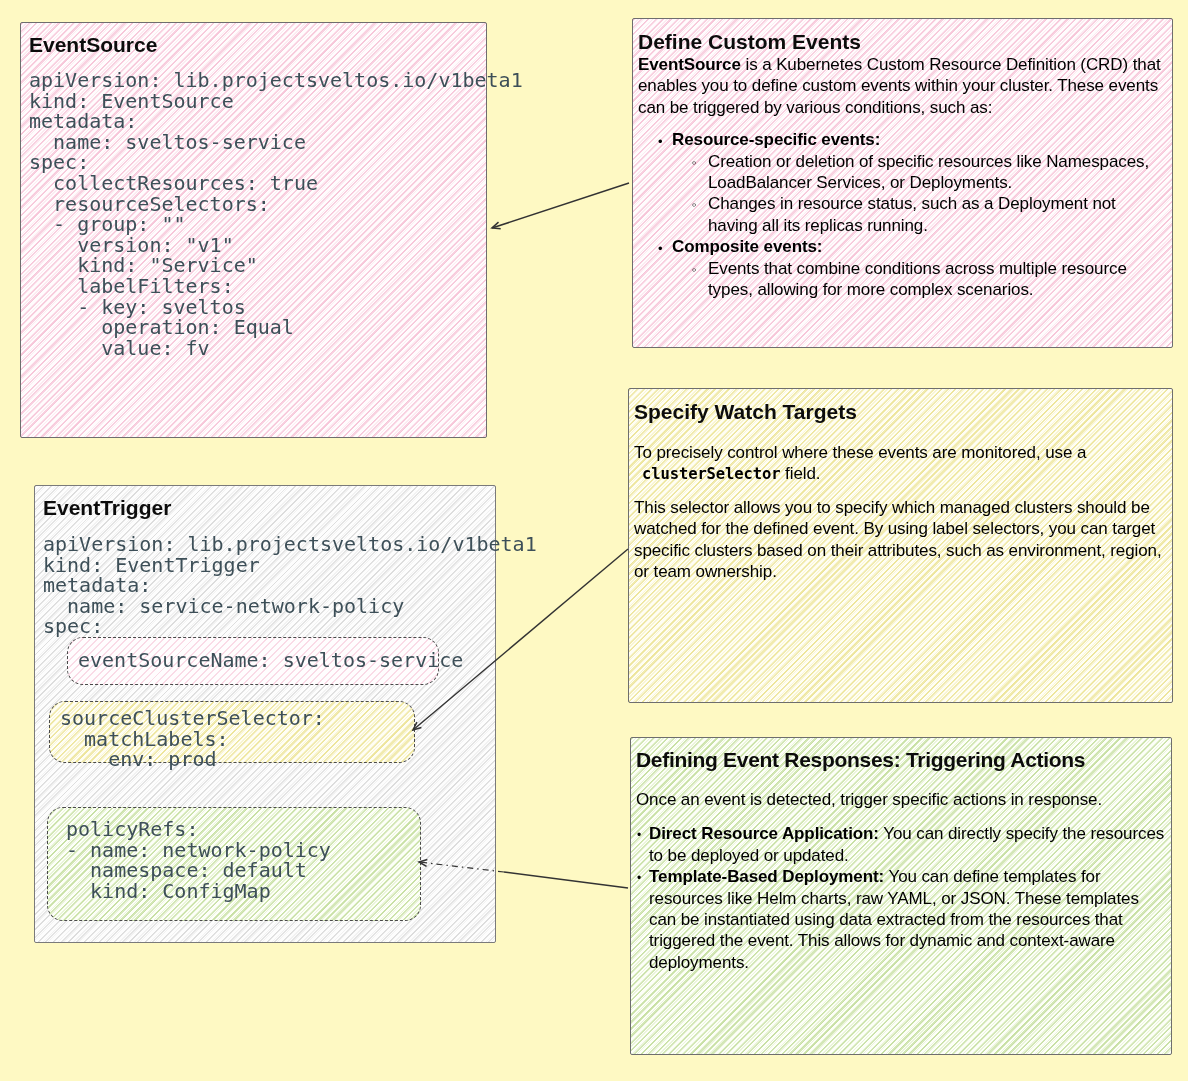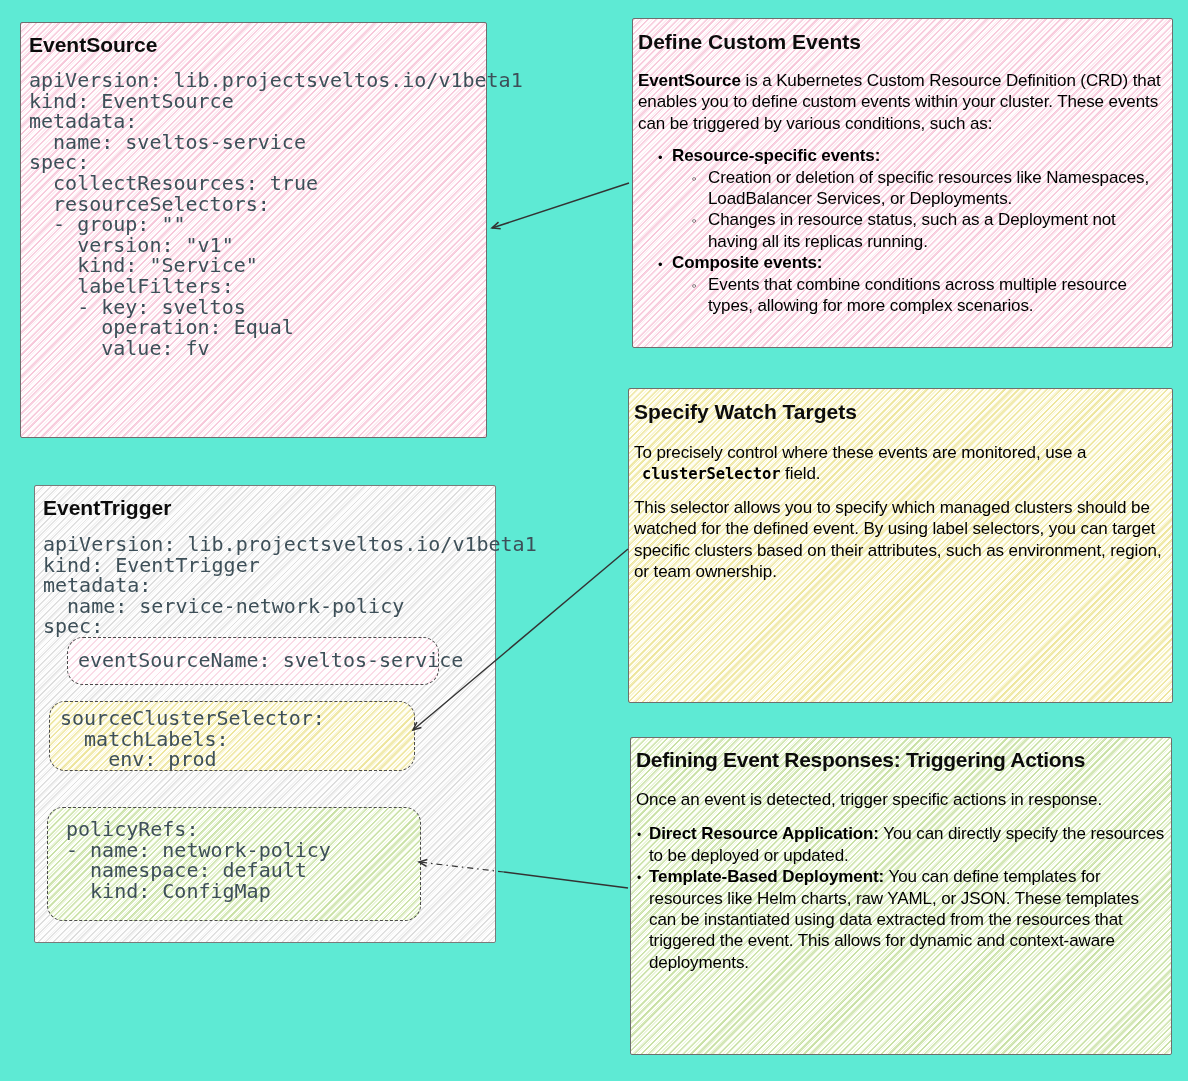--- a/index.html
+++ b/index.html
@@ -1,17 +1,17 @@
 <!DOCTYPE html>
 <html><head>
 <meta charset="utf-8">
 <style>
   html,body{margin:0;padding:0;background:#ffffff;}
   .canvas{
-    position:relative;width:1188px;height:1081px;background:#5eead4;overflow:hidden;
+    position:relative;width:1188px;height:1081px;background:#fef9c3;overflow:hidden;
     font-family:"Liberation Sans",sans-serif;color:#000;
   }
   .box{position:absolute;box-sizing:border-box;border:1.6px solid #6e6e6e;border-radius:2px;}
   .box h2{margin:0;font-size:21px;line-height:25px;font-weight:700;color:#0c0c0c;
           font-family:"Liberation Sans",sans-serif;}
   pre.yaml{margin:0;font-family:"DejaVu Sans Mono",monospace;font-size:20px;line-height:20.6px;
            color:#3d4f58;white-space:pre;}
   
   .hatch-pink{
     background:
@@ -76,21 +76,21 @@
   - group: ""
     version: "v1"
     kind: "Service"
     labelFilters:
     - key: sveltos
       operation: Equal
       value: fv</pre>
   </section>
 
   <section class="box hatch-pink txt" style="left:632px;top:18px;width:541px;height:330px;padding:10px 4px 0 5px;">
-    <h2 style="margin-bottom:16px;">Define Custom Events</h2>
+    <h2 style="">Define Custom Events</h2>
     <p><b>EventSource</b><span> is a Kubernetes Custom Resource Definition (CRD) that enables you to define custom events within your cluster. These events can be triggered by various conditions, such as:</span></p>
     <div>
       <div class="li li1">
         <span class="mk">•</span>
         <b>Resource-specific events:</b>
       </div>
       <div class="li li2">
         <span class="mk">◦</span>
         <span>Creation or deletion of specific resources like Namespaces, LoadBalancer Services, or Deployments.</span>
       </div>
@@ -118,21 +118,21 @@
   <section class="box hatch-gray" style="left:22px;top:485px;width:462px;height:458px;padding:9px 10px 0 8px;border-color:#7a7a7a;">
     <h2>EventTrigger</h2>
     <pre class="yaml" style="margin-top:14px;">apiVersion: lib.projectsveltos.io/v1beta1
 kind: EventTrigger
 metadata:
   name: service-network-policy
 spec:</pre>
     <div class="inner hatch-pink-light" style="left:32px;top:151px;width:372px;height:48px;padding:12px 0 8px 10px;">
       <pre class="yaml">eventSourceName: sveltos-service</pre>
     </div>
-    <div class="inner hatch-yellow" style="left:14px;top:215px;width:366px;height:70px;padding:6px 0 0 10px;">
+    <div class="inner hatch-yellow" style="left:14px;top:215px;width:366px;height:62px;padding:6px 0 0 10px;">
       <pre class="yaml">sourceClusterSelector:
   matchLabels:
     env: prod</pre>
     </div>
     <div class="inner hatch-green" style="left:12px;top:321px;width:374px;height:114px;padding:11px 0 0 18px;">
       <pre class="yaml">policyRefs:
 - name: network-policy
   namespace: default
   kind: ConfigMap</pre>
     </div>

